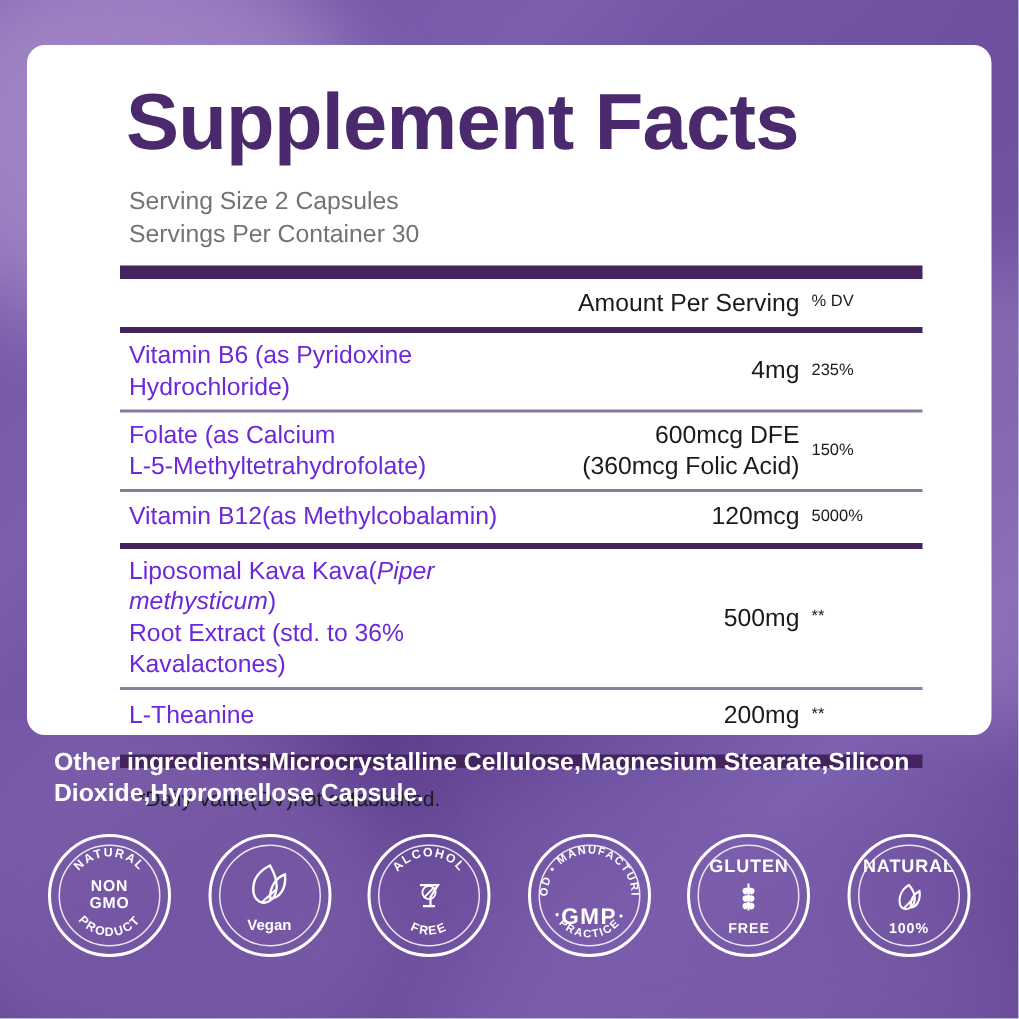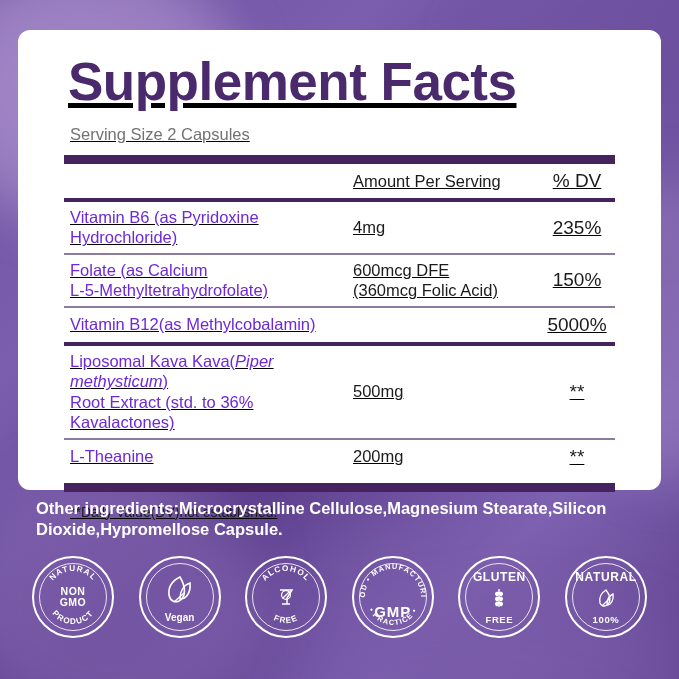--- a/index.html
+++ b/index.html
@@ -37,22 +37,21 @@
 
   .card {
     position: absolute;
     left: 18px;
     top: 30px;
     width: 643px;
     height: 460px;
     background: #ffffff;
     border-radius: 12px;
     box-sizing: border-box;
-    padding: 18px 28px 10px 28px;
-    text-decoration: underline;
+    padding: 18px 28px 10px 44px;
   }
 
   .title {
     color: #4a2a6d;
     font-size: 53px;
     line-height: 1.06;
     font-weight: bold;
     letter-spacing: -0.5px;
     margin: 6px 0 14px 22px;
   }
@@ -92,30 +91,31 @@
   }
   .row .name {
     flex: 1 1 auto;
     color: #6d28d9;
     font-size: 16.5px;
     line-height: 1.25;
     padding: 5px 0 5px 6px;
   }
   .row .amt {
     flex: 0 0 180px;
+    text-align: right;
     color: #1b1b1b;
     font-size: 16.5px;
     line-height: 1.25;
     padding: 5px 8px 5px 0;
   }
   .row .dv {
     flex: 0 0 72px;
-    text-align: center;
+    text-align: left;
     color: #1b1b1b;
-    font-size: 19px;
+    font-size: 11px;
     line-height: 1.25;
     padding: 5px 2px 5px 0;
   }
   .header-row .amt,
   .header-row .dv {
     color: #1b1b1b;
   }
   .header-row {
     min-height: 32px;
   }
@@ -228,20 +228,21 @@
   <div class="swirl s2"></div>
   <div class="swirl s3"></div>
   <div class="swirl s4"></div>
   <div class="swirl s5"></div>
 
   <div class="card">
     <div class="title">Supplement Facts</div>
 
     <div class="serving">
       <div>Serving Size 2 Capsules</div>
+      <div>Servings Per Container 30</div>
     </div>
 
     <div class="rule-thick"></div>
 
     <div class="table">
       <div class="row header-row">
         <div class="name"></div>
         <div class="amt">Amount Per Serving</div>
         <div class="dv">% DV</div>
       </div>
@@ -265,20 +266,21 @@
           <div>600mcg DFE</div>
           <div>(360mcg Folic Acid)</div>
         </div>
         <div class="dv">150%</div>
       </div>
 
       <div class="rule-thin"></div>
 
       <div class="row">
         <div class="name">Vitamin B12(as Methylcobalamin)</div>
+        <div class="amt">120mcg</div>
         <div class="dv">5000%</div>
       </div>
 
       <div class="rule-med"></div>
 
       <div class="row">
         <div class="name">
           <div><span>Liposomal Kava Kava(</span><span class="italic">Piper methysticum</span><span>)</span></div>
           <div>Root Extract (std. to 36% Kavalactones)</div>
         </div>

